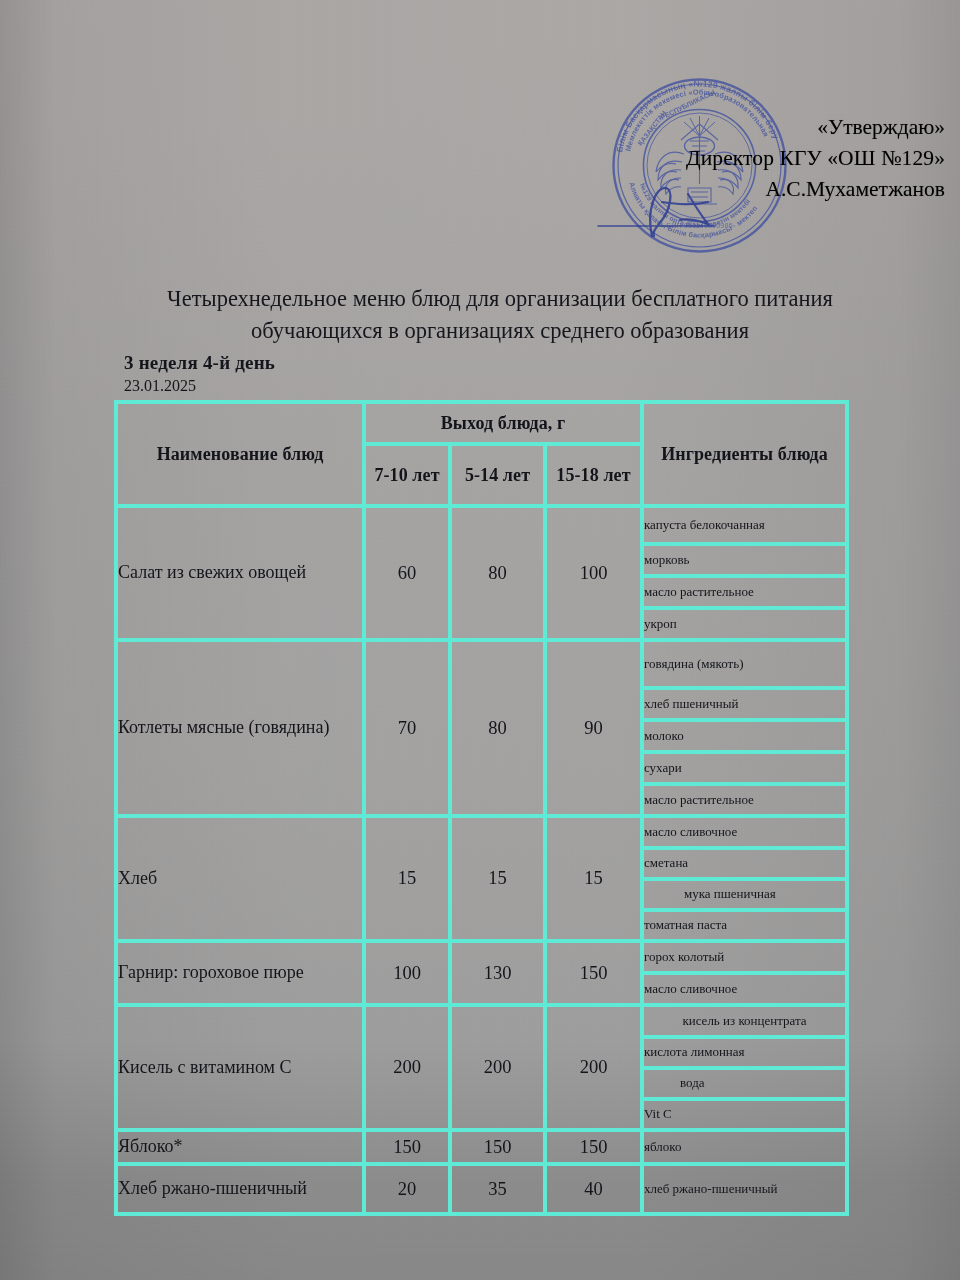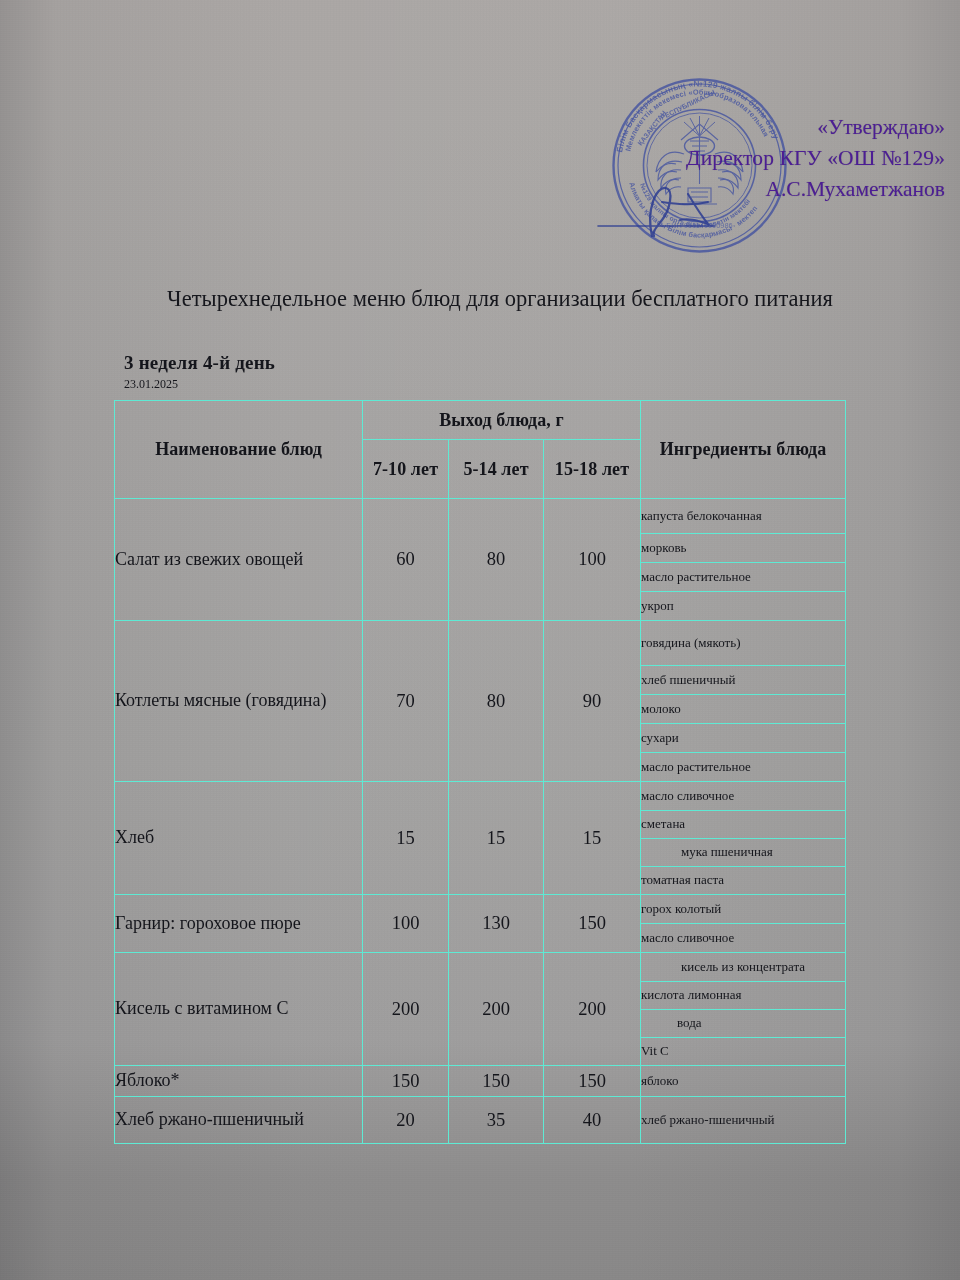--- a/index.html
+++ b/index.html
@@ -63,21 +63,21 @@
 
   
   #approval-block {
     position: absolute;
     left: 600px;
     top: 112px;
     width: 345px;
     text-align: right;
     font-size: 21.5px;
     line-height: 1.45;
-    color: #4c1d95;
+    color: #000000;
     text-shadow: 0 0 1px rgba(0,0,0,.25);
   }
   #approval-block .ln { display: block; white-space: nowrap; }
   #approval-block .ln.director { letter-spacing: .1px; }
 
   #stamp {
     position: absolute;
     left: 596px;
     top: 62px;
     width: 207px;
@@ -113,37 +113,37 @@
     left: 124px;
     top: 352px;
     font-size: 19px;
     font-weight: bold;
     letter-spacing: .2px;
   }
   #doc-date {
     position: absolute;
     left: 124px;
     top: 377px;
-    font-size: 12px;
+    font-size: 16px;
     text-align: right;
   }
 
   
   #menu-table {
     position: absolute;
     left: 114px;
     top: 400px;
     width: 731px;
     border-collapse: collapse;
     table-layout: fixed;
     font-size: 17.5px;
     color: #14151b;
   }
   #menu-table td, #menu-table th {
-    border: 1px solid #5eead4;
+    border: 4px solid #5eead4;
     padding: 0;
     vertical-align: middle;
     background: transparent;
     font-weight: normal;
   }
   #menu-table th {
     text-align: center;
     font-weight: bold;
     font-size: 18px;
     letter-spacing: .1px;
@@ -264,20 +264,21 @@
   </svg>
 
   <div id="approval-block">
     <span class="ln">«Утверждаю»</span>
     <span class="ln director">Директор КГУ «ОШ №129»</span>
     <span class="ln">А.С.Мухаметжанов</span>
   </div>
 
   <div id="doc-title">
     <span>Четырехнедельное меню блюд для организации бесплатного питания</span>
+    <span class="t2">обучающихся в организациях среднего образования</span>
   </div>
 
   <div id="week-day">3 неделя 4-й день</div>
   <div id="doc-date">23.01.2025</div>
 
   <table id="menu-table">
     <colgroup>
       <col style="width:248px">
       <col style="width:86px">
       <col style="width:95px">

